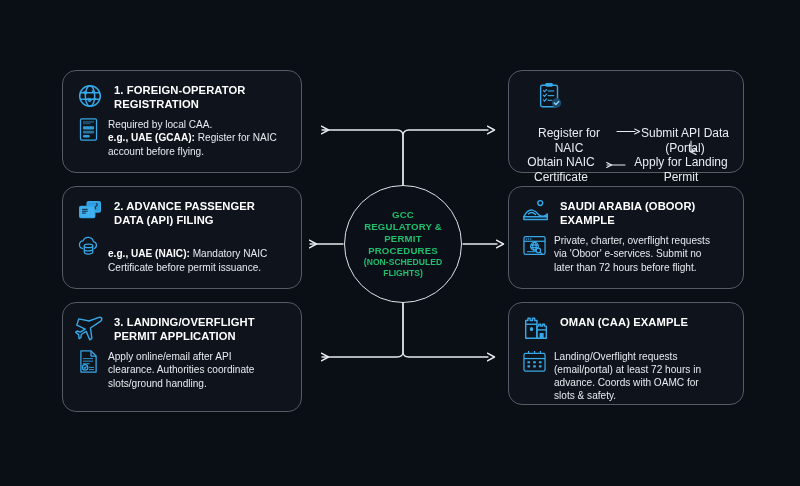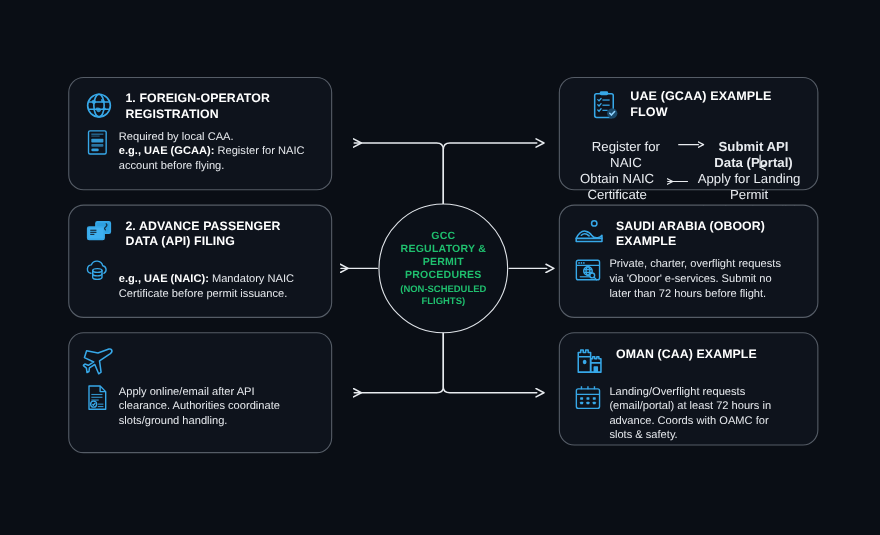--- a/index.html
+++ b/index.html
@@ -98,21 +98,21 @@
   .flow {
     position: relative;
     margin-top: 13px;
     height: 56px;
     color: #e9ecf0;
     font-size: 12px;
     line-height: 1.22;
   }
   .flow-node { position: absolute; text-align: center; }
   .fn-1 { left: 2px;   top: 2px;  width: 92px; }
-  .fn-2 { left: 118px; top: 2px;  width: 92px; font-weight: bold; }
+  .fn-2 { left: 118px; top: 2px;  width: 92px; }
   .fn-3 { left: 108px; top: 31px; width: 104px; }
   .fn-4 { left: 2px;   top: 31px; width: 76px; }
 
   #flow-arrows { position: absolute; left: 0; top: 0; width: 212px; height: 56px; }
 
   
   #hub {
     position: absolute;
     left: 344px;
     top: 185px;
@@ -241,20 +241,21 @@
     </div>
   </div>
 
   <div class="card" id="card-3">
     <div class="card-head">
       <svg class="icon" viewBox="0 0 32 32">
         <g fill="none" stroke="#37a8e8" stroke-width="1.5" stroke-linejoin="round" stroke-linecap="round">
           <path d="M28,5 q1.5,2.2 -1,4 L16.5,16 L18,27 l-2.3,1.6 l-3.8,-9 l-5.2,3.3 l-0.4,3.5 l-1.9,1 l-0.6,-4.3 l-3.2,-2.6 l1.7,-1.3 l3.3,1.2 l5.3,-3.3 l-9,-4.2 L4,6.3 l11,2.2 L25.6,4.6 q1.6,-0.4 2.4,0.4 z"></path>
         </g>
       </svg>
+      <div class="card-title">3. LANDING/OVERFLIGHT PERMIT APPLICATION</div>
     </div>
     <div class="card-body">
       <svg class="icon small" viewBox="0 0 32 32">
         <g fill="none" stroke="#37a8e8" stroke-width="1.5" stroke-linejoin="round">
           <path d="M7,3.5 h12 l6,6 v19 h-18 z"></path>
           <path d="M19,3.5 v6 h6"></path>
           <circle cx="12" cy="23" r="3.2"></circle>
           <path d="M10.7,23 l1,1.1 l2,-2.3"></path>
         </g>
         <g fill="#37a8e8" opacity="0.85">
@@ -294,21 +295,20 @@
           <rect x="13.5" y="20" width="5" height="1.2"></rect>
         </g>
         <g fill="none" stroke="#37a8e8" stroke-width="1.3" stroke-linecap="round">
           <path d="M9,10.2 l1.2,1.2 l2,-2.3"></path>
           <path d="M9,15.2 l1.2,1.2 l2,-2.3"></path>
           <path d="M9,20.2 l1.2,1.2 l2,-2.3"></path>
         </g>
         <circle cx="23" cy="23.5" r="5" fill="#1b4a6b"></circle>
         <path d="M20.6,23.5 l1.6,1.7 l3.1,-3.4" fill="none" stroke="#8fd4ff" stroke-width="1.5" stroke-linecap="round" stroke-linejoin="round"></path>
       </svg>
-      <div class="card-title">UAE (GCAA) EXAMPLE FLOW</div>
     </div>
 
     <div class="flow">
       <svg id="flow-arrows" viewBox="0 0 212 56">
         <defs>
           <marker id="fa-r" markerWidth="6" markerHeight="6" refX="0.8" refY="3" orient="auto">
             <path d="M0.5,0.7 L5,3 L0.5,5.3" fill="none" stroke="#e9ecf0" stroke-width="1" stroke-linecap="round" stroke-linejoin="round"></path>
           </marker>
           <marker id="fa-l" markerWidth="6" markerHeight="6" refX="5.2" refY="3" orient="auto">
             <path d="M5.5,0.7 L1,3 L5.5,5.3" fill="none" stroke="#e9ecf0" stroke-width="1" stroke-linecap="round" stroke-linejoin="round"></path>

